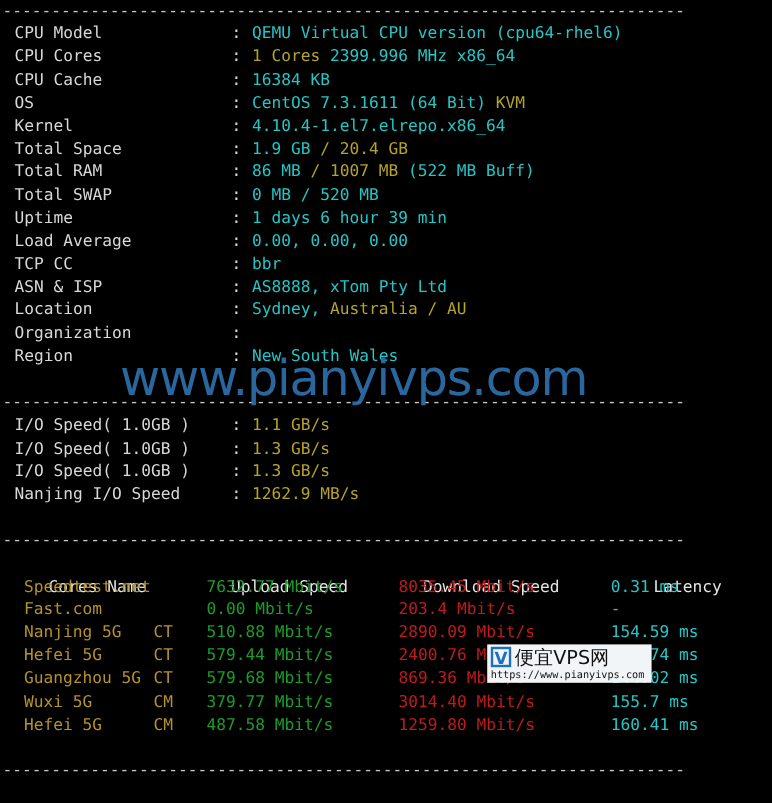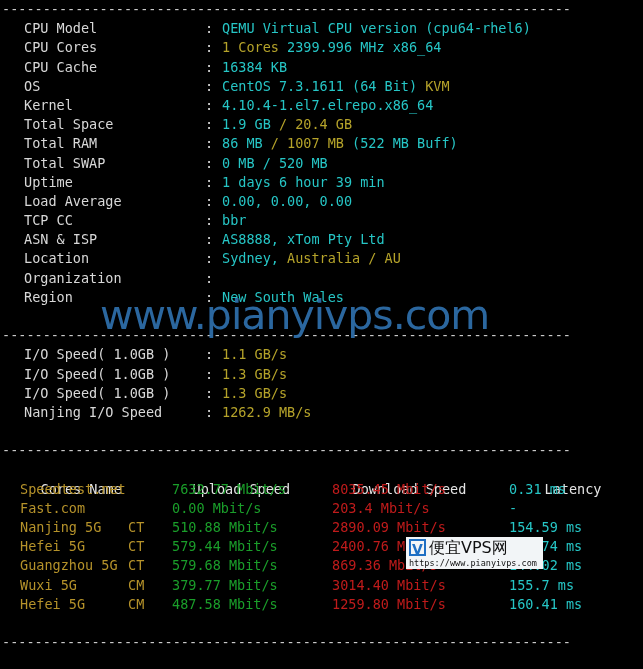--- a/index.html
+++ b/index.html
@@ -34,21 +34,21 @@
     letter-spacing: 0px;
     font-size: 13.5px;
     padding-left: 2px;
   }
 
   .row {
     height: 19.2px;
     line-height: 19.2px;
     white-space: pre;
     overflow: hidden;
-    padding-left: 24px;
+    padding-left: 12px;
   }
 
   .spacer {
     height: 19.2px;
   }
 
   .lbl {
     display: inline-block;
     width: 181px;
     color: #d8d8d8;

